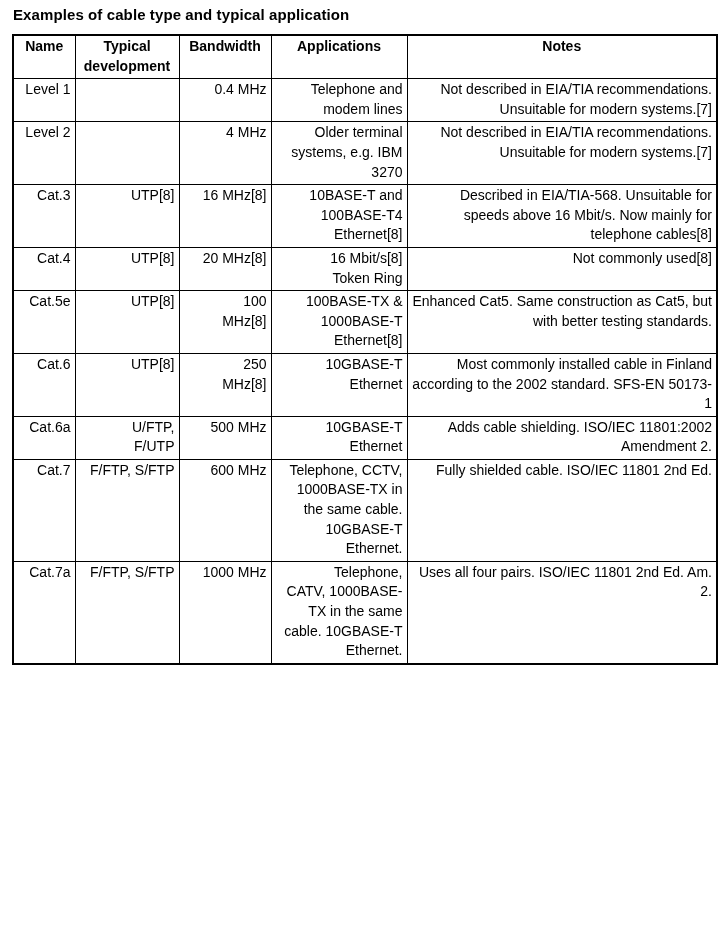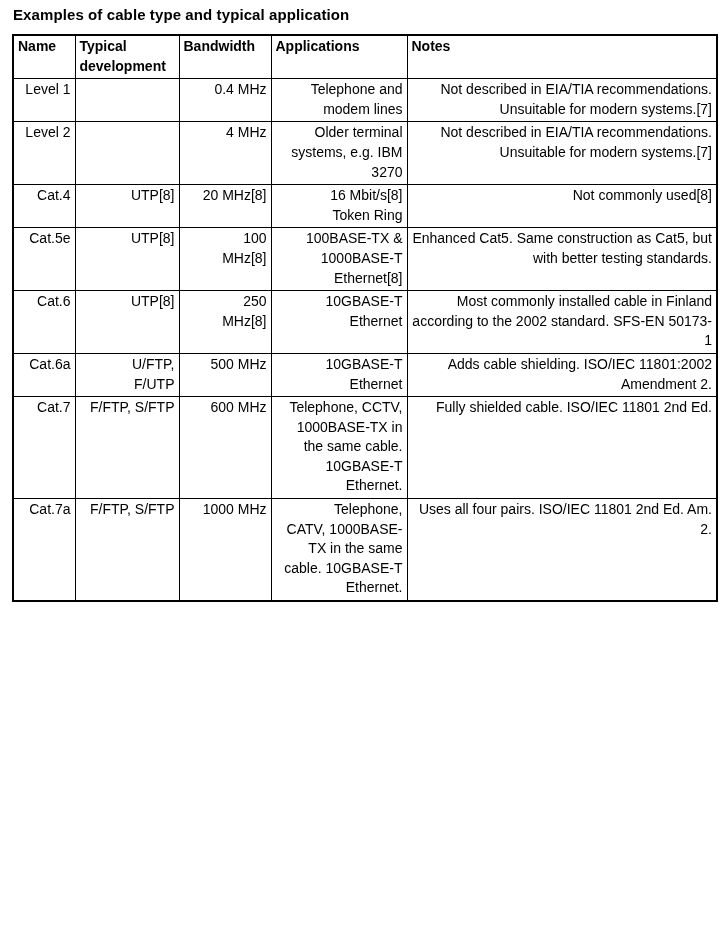--- a/index.html
+++ b/index.html
@@ -34,21 +34,21 @@
   table.cable-table td {
     border: 1px solid #000000;
     font-size: 14px;
     line-height: 1.4;
     vertical-align: top;
     padding: 1px 4px 2px 4px;
     overflow: hidden;
   }
   table.cable-table th {
     font-weight: bold;
-    text-align: left;
+    text-align: center;
   }
   table.cable-table td {
     text-align: right;
     white-space: pre-line;
     word-wrap: break-word;
   }
 </style>
 </head>
 <body>
 
@@ -79,20 +79,27 @@
         <td>0.4 MHz</td>
         <td>Telephone and modem lines</td>
         <td>Not described in EIA/TIA recommendations. Unsuitable for modern systems.[7]</td>
       </tr>
       <tr>
         <td>Level 2</td>
         <td></td>
         <td>4 MHz</td>
         <td>Older terminal systems, e.g. IBM 3270</td>
         <td>Not described in EIA/TIA recommendations. Unsuitable for modern systems.[7]</td>
+      </tr>
+      <tr>
+        <td>Cat.3</td>
+        <td>UTP[8]</td>
+        <td>16 MHz[8]</td>
+        <td>10BASE-T and 100BASE-T4 Ethernet[8]</td>
+        <td>Described in EIA/TIA-568. Unsuitable for speeds above 16 Mbit/s. Now mainly for telephone cables[8]</td>
       </tr>
       <tr>
         <td>Cat.4</td>
         <td>UTP[8]</td>
         <td>20 MHz[8]</td>
         <td>16 Mbit/s[8]
 Token Ring</td>
         <td>Not commonly used[8]</td>
       </tr>
       <tr>

